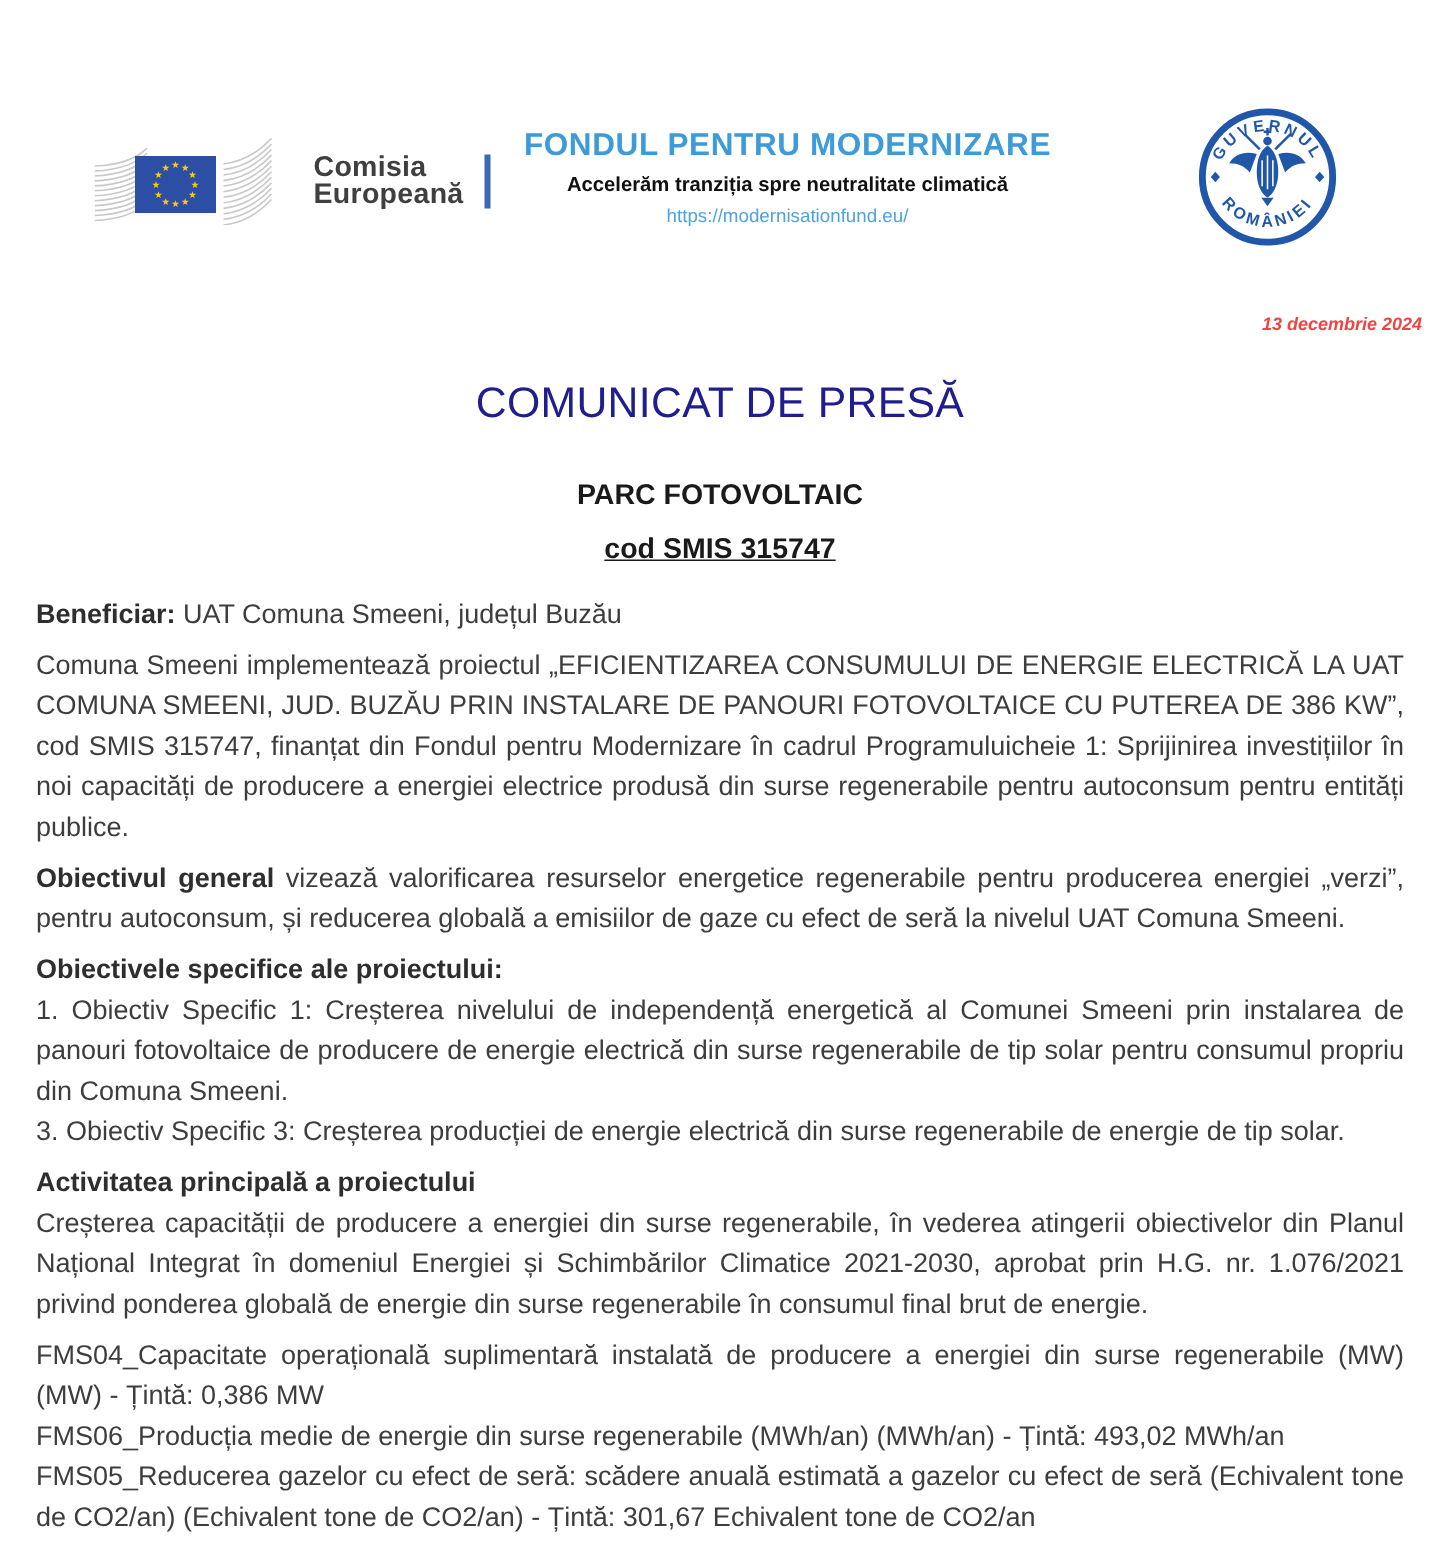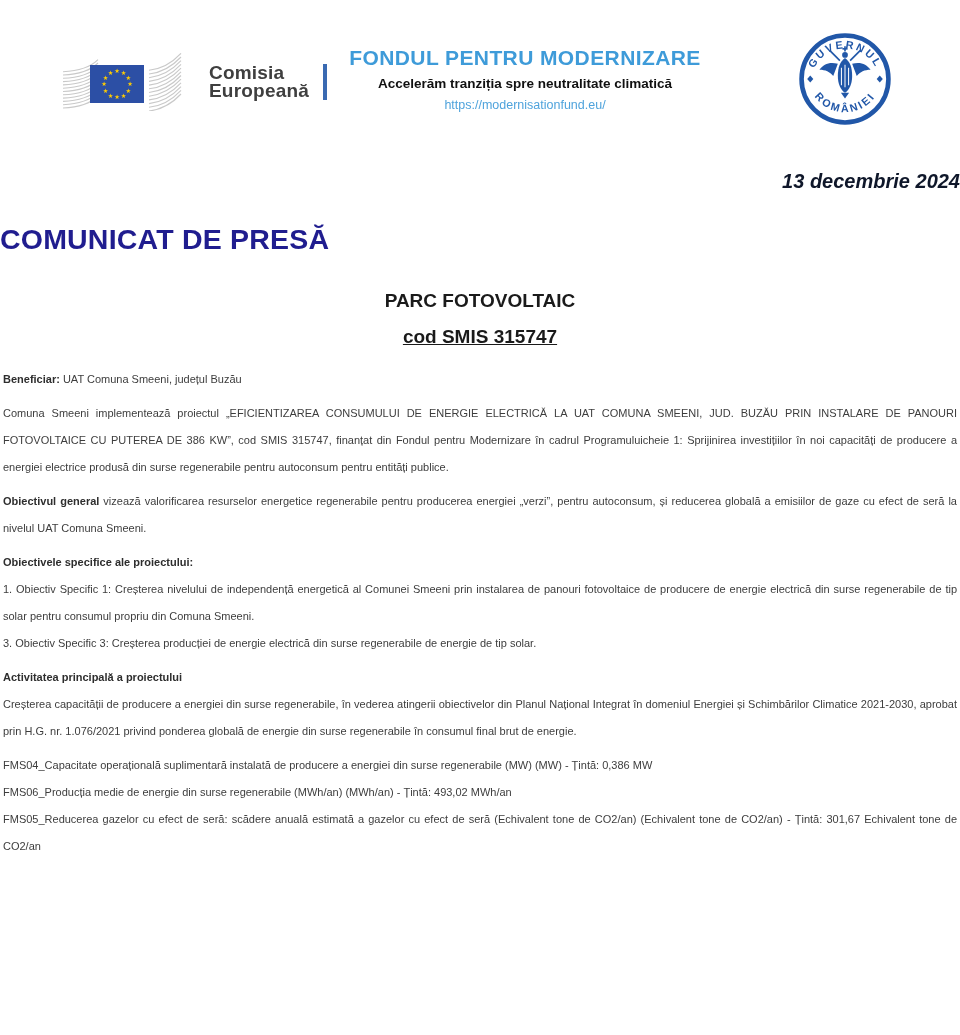--- a/index.html
+++ b/index.html
@@ -1,44 +1,44 @@
 <!DOCTYPE html>
 <html lang="ro"><head>
 <meta charset="utf-8">
 <style>
   * { margin:0; padding:0; box-sizing:border-box; }
   html,body { background:#ffffff; }
   body { width:960px; height:1035px; overflow:hidden;
          font-family:"Liberation Sans","DejaVu Sans",sans-serif; color:#3d3d3d; }
-  .page { width:960px; height:819px; position:relative; background:#fff; }
+  .page { width:960px; height:819px; position:relative; background:#fff;margin-top:39px; }
 
   
   .header { position:relative; height:148px; }
   .eu-logo { position:absolute; left:63px; top:53px; display:flex; align-items:center; }
   .eu-text { margin-left:14px; font-size:19px; line-height:18.5px; font-weight:600; color:#3f3f3f; letter-spacing:.2px; }
   .eu-bar { width:4px; height:36px; background:#3a6ab2; margin-left:14px; }
 
   .fund { position:absolute; left:330px; top:46px; width:390px; text-align:center; }
   .fund-title { font-size:21px; font-weight:700; color:#3e9bd9; letter-spacing:.4px; white-space:nowrap; }
   .fund-subtitle { margin-top:6px; font-size:13.5px; font-weight:700; color:#111; }
   .fund-url { display:block; margin-top:7px; font-size:12.5px; color:#4fa3dc; text-decoration:none; cursor:pointer; }
 
   .gov-seal { position:absolute; left:799px; top:33px; }
 
   
-  .date { margin-top:22px; padding-right:0; text-align:right;
-          font-size:20px; font-weight:700; font-style:italic; color:#0f172a; }
-  .title { margin-top:30px; text-align:left; font-size:28.5px; font-weight:700;
+  .date { margin-top:22px; padding-right:12px; text-align:right;
+          font-size:12px; font-weight:700; font-style:italic; color:#ef4444; }
+  .title { margin-top:30px; text-align:center; font-size:28.5px; font-weight:400;
            color:#201d8f; letter-spacing:.2px; }
   .subtitle { text-align:center; font-size:19px; font-weight:700; color:#1a1a1a; }
   .subtitle.s1 { margin-top:34px; }
   .subtitle.s2 { margin-top:14px;text-decoration:underline; }
 
   
-  .doc { margin-top:18px; padding:0 3px; font-size:11px; line-height:27px;
+  .doc { margin-top:18px; padding:0 24px; font-size:18px; line-height:27px;
          text-align:justify; color:#3d3d3d; }
   .doc .sec { margin-top:7px; }
   .doc .sec:first-child { margin-top:0; }
   .doc p { margin:0; }
   .b { font-weight:700; color:#2e2e2e; }
   .hd { font-weight:700; color:#2e2e2e; text-align:left; }
 </style>
 </head>
 <body>
 

